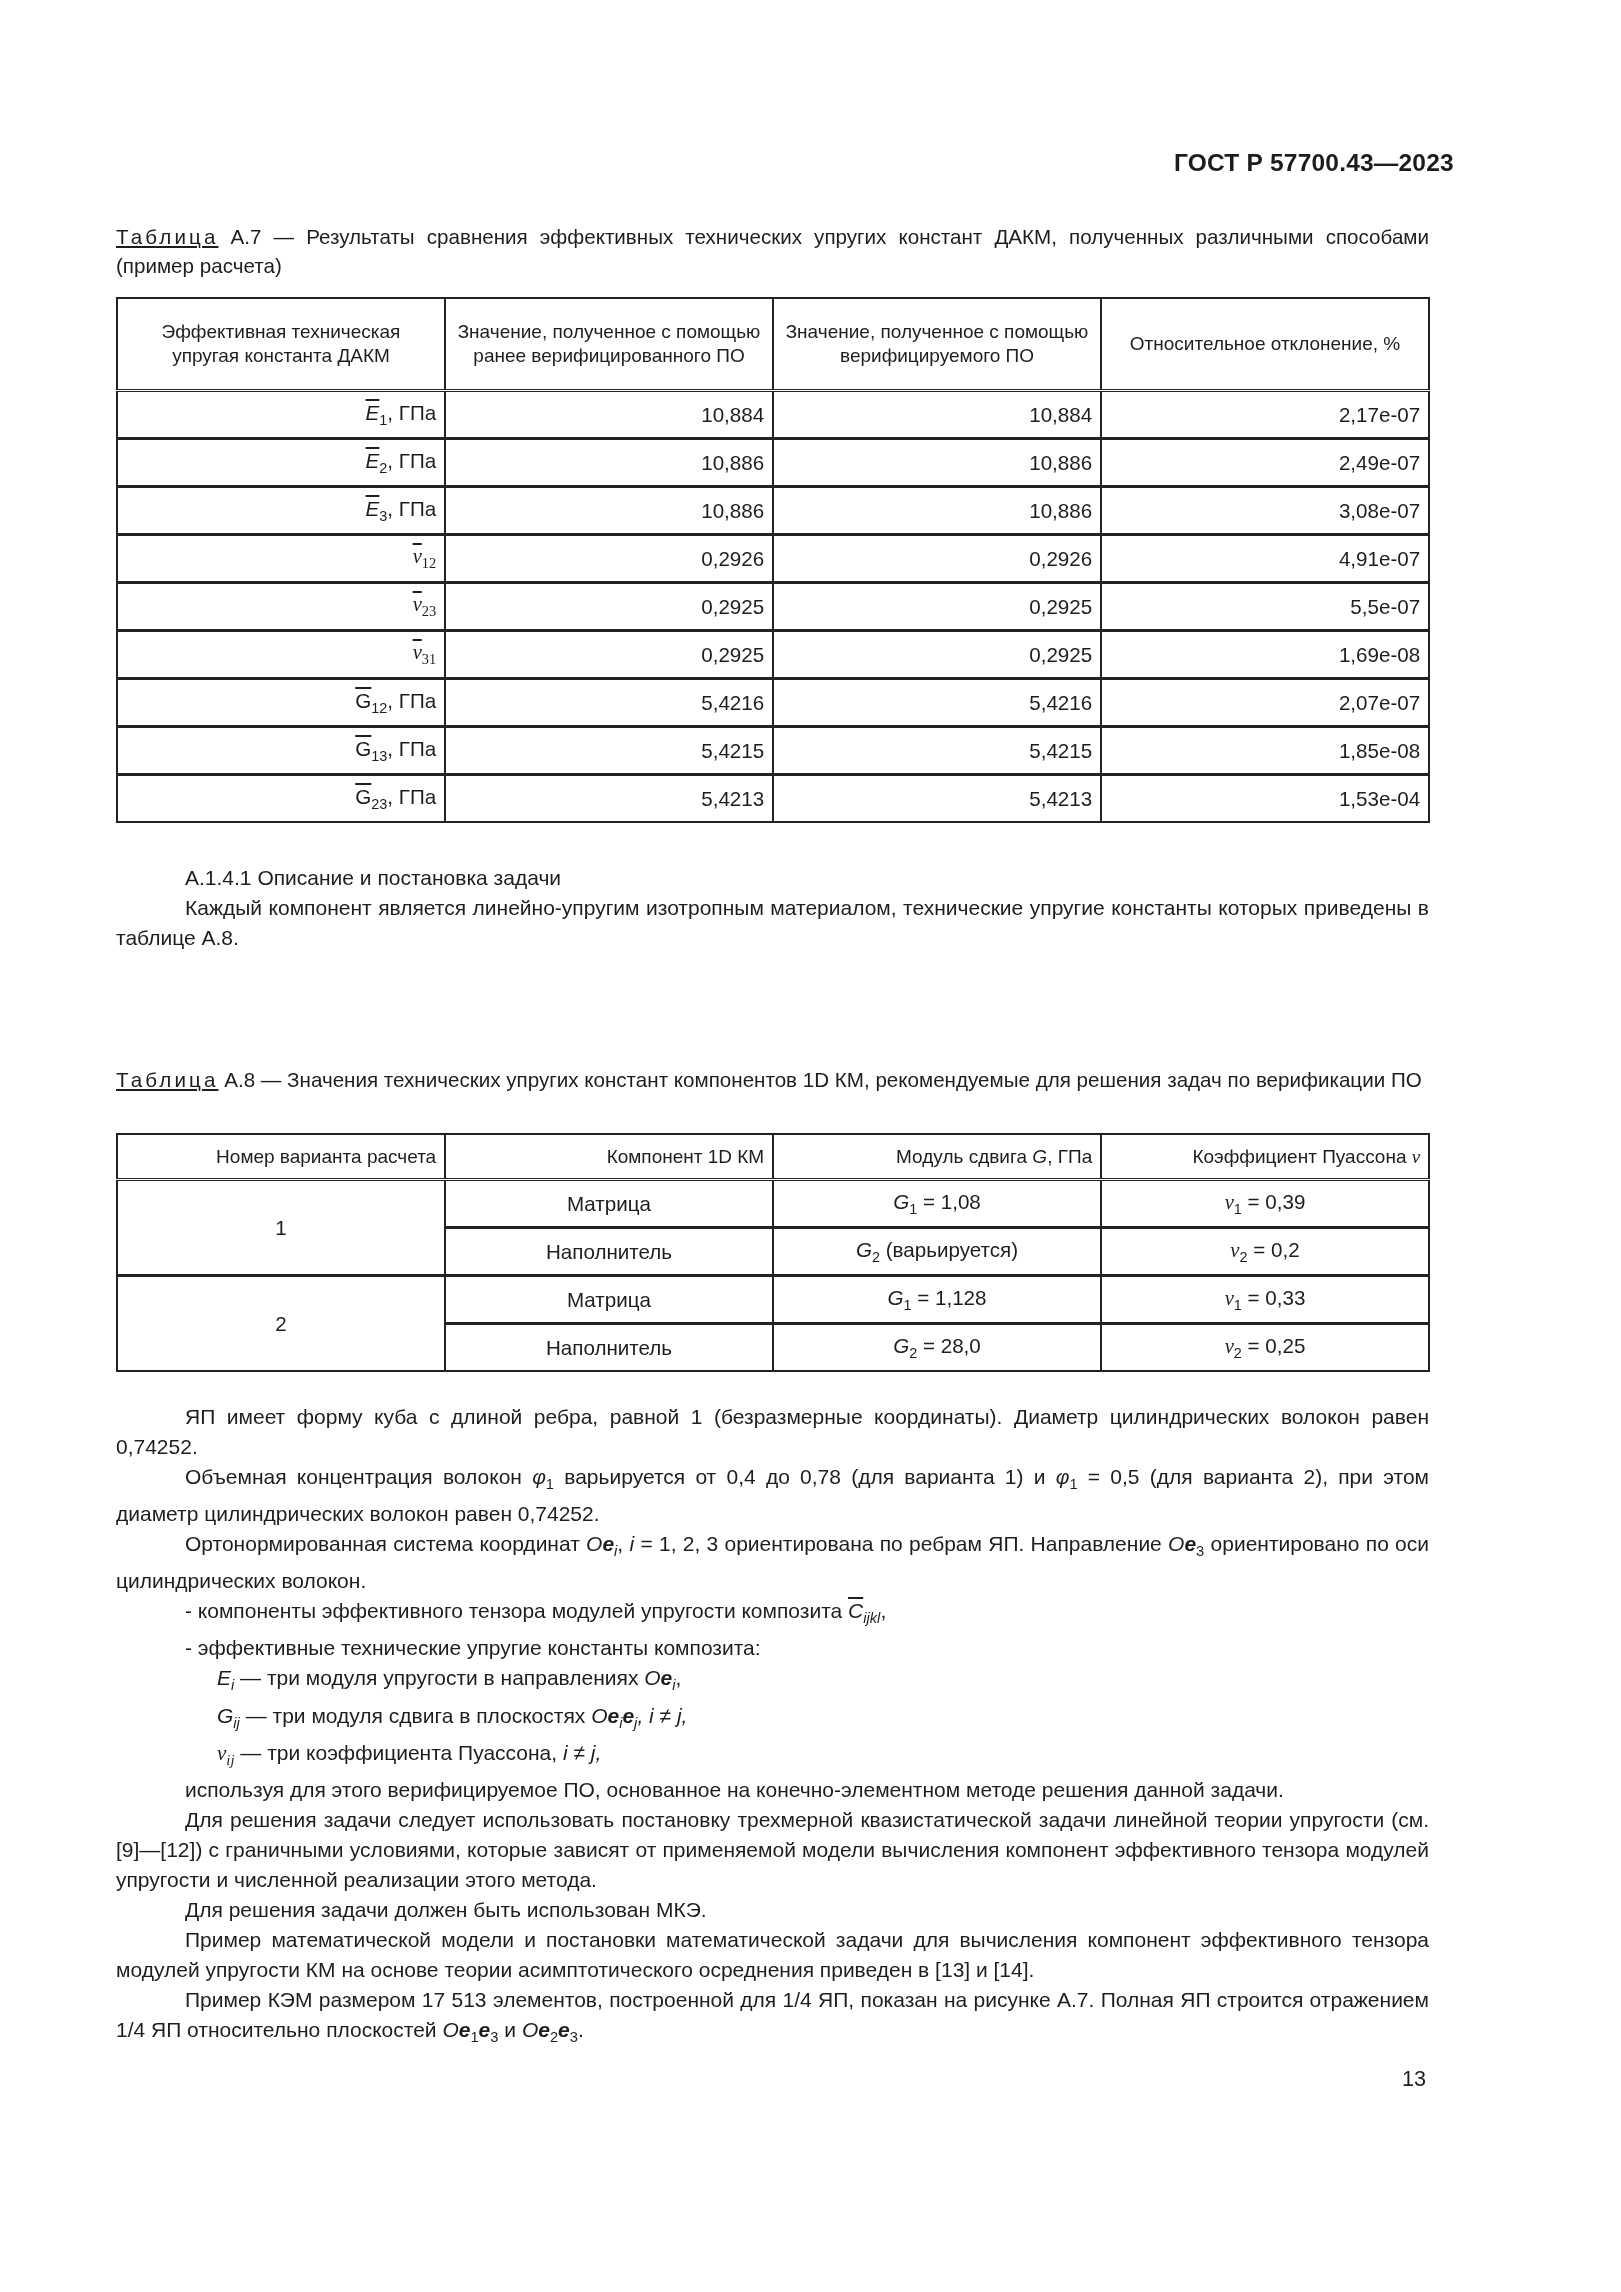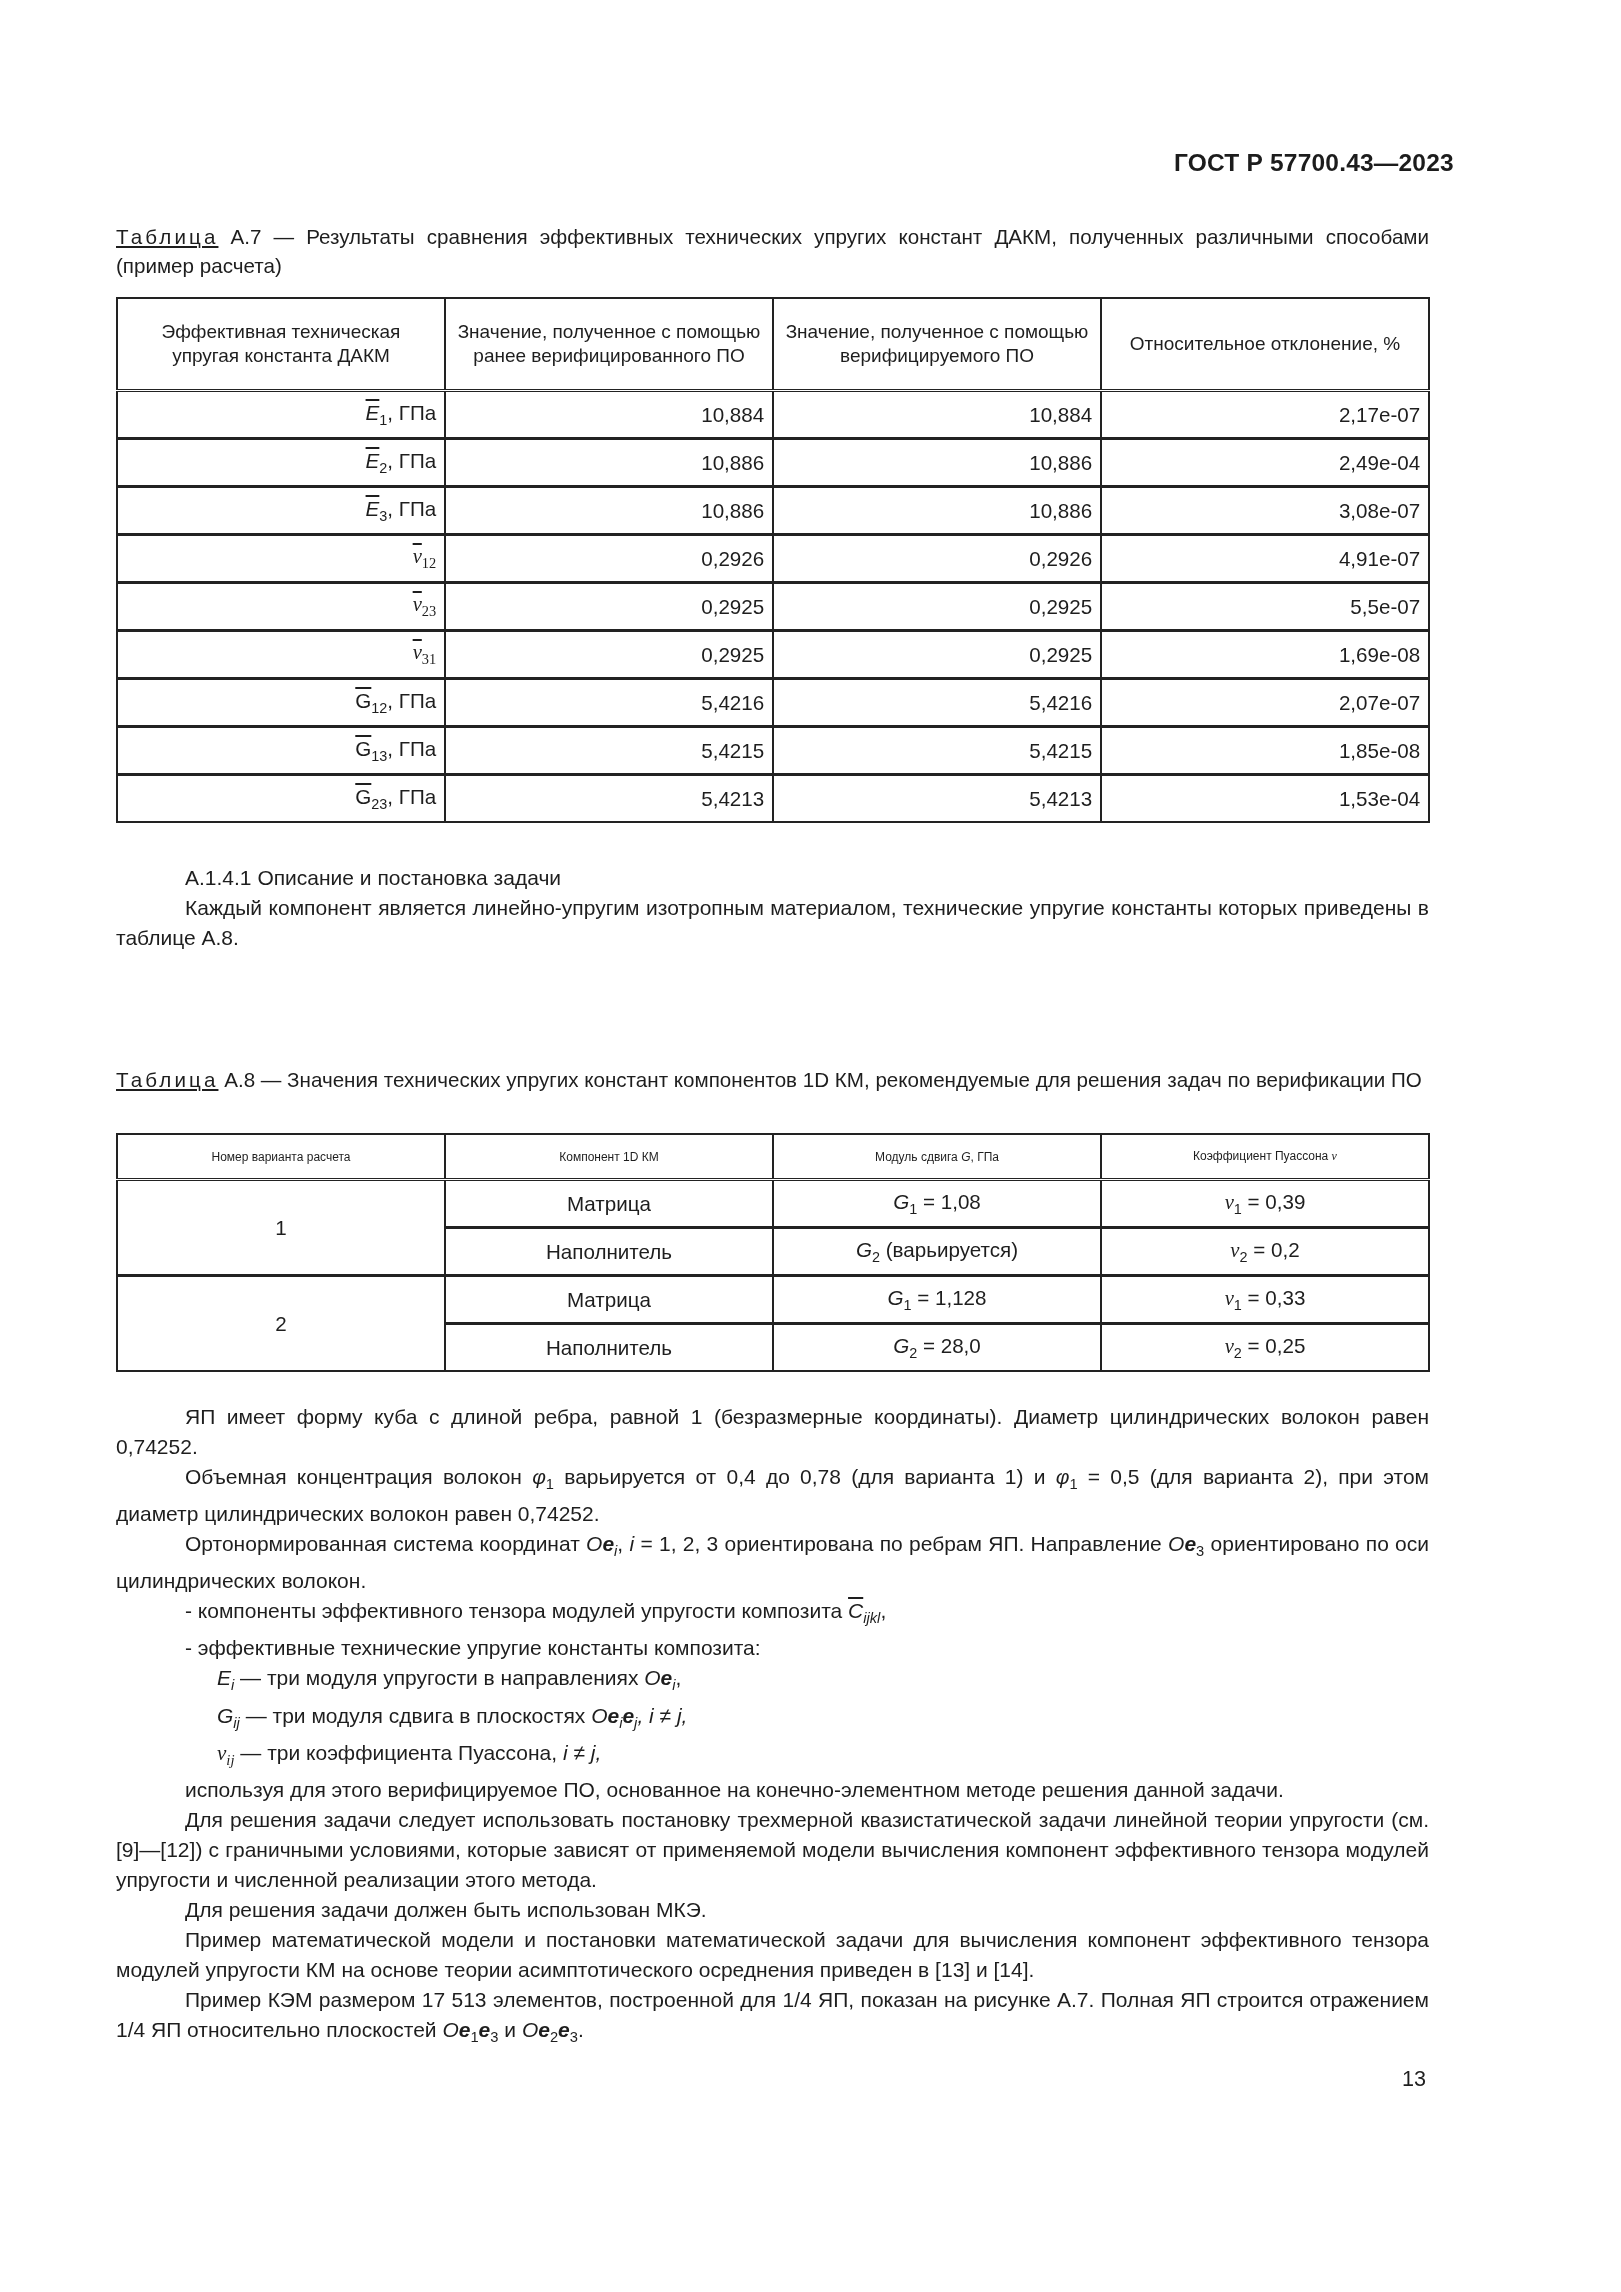--- a/index.html
+++ b/index.html
@@ -21,21 +21,21 @@
     table-layout: fixed; font-size: 20.6px;
   }
   table.t td, table.t th {
     border: 2px solid #222; text-align: center; vertical-align: middle; padding: 0 7.8px;
     font-weight: normal;
   }
   table.t thead th { border-bottom: 3.9px double #222; }
   table.t7 thead th { height: 90px; line-height: 24.5px; font-size: 19px; }
   table.t7 tbody td { height: 45px; text-align: right; }
   table.t7 tr.thick td { border-bottom-width: 3.9px; }
-  table.t8 thead th { height: 43px; font-size: 12px; }
+  table.t8 thead th { height: 43px; font-size: 19px; text-align: right; }
   table.t8 tbody td { height: 45px; }
   .ov { text-decoration: overline; }
   .serif-i { font-family: "Liberation Serif", serif; font-style: italic; }
   sub { font-size: 70%; vertical-align: -0.35em; }
   .it { font-style: italic; }
   .body-text {
     left: 116px; width: 1313px; font-size: 21px; line-height: 30px; text-align: justify;
   }
   .p { margin: 0; text-indent: 69px; }
   .p.noind { text-indent: 0; }
@@ -71,21 +71,21 @@
     <tr class="thick">
       <td><span class="ov it">E</span><sub>1</sub><span>, ГПа</span></td>
       <td>10,884</td>
       <td>10,884</td>
       <td>2,17e-07</td>
     </tr>
     <tr class="thick">
       <td><span class="ov it">E</span><sub>2</sub><span>, ГПа</span></td>
       <td>10,886</td>
       <td>10,886</td>
-      <td>2,49e-04</td>
+      <td>2,49e-07</td>
     </tr>
     <tr class="thick">
       <td><span class="ov it">E</span><sub>3</sub><span>, ГПа</span></td>
       <td>10,886</td>
       <td>10,886</td>
       <td>3,08e-07</td>
     </tr>
     <tr class="thick">
       <td><span class="ov serif-i">v</span><sub class="serif-i" style="font-style:normal">12</sub></td>
       <td>0,2926</td>

